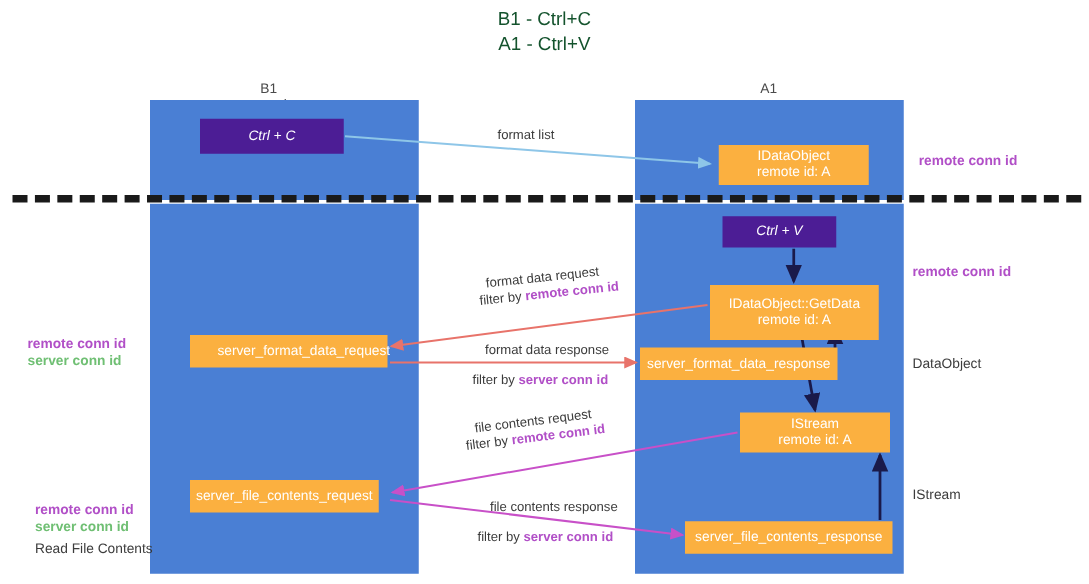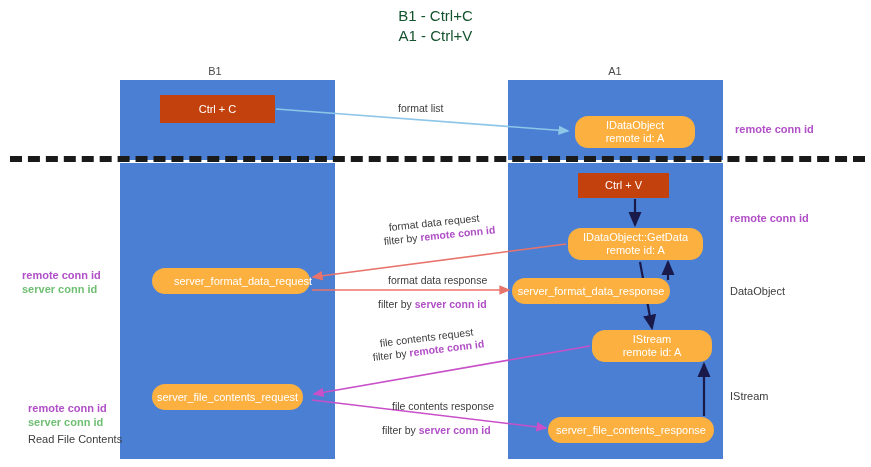--- a/index.html
+++ b/index.html
@@ -47,27 +47,27 @@
   .node{
     box-sizing:border-box;
     display:flex;align-items:center;justify-content:center;
     text-align:center;
     color:#ffffff;
     font-size:11px;
     line-height:13px;
     white-space:pre-line;
     padding:2px 4px;
   }
-  .green{background:#c2410c;}
-  .orange{background:#fbb040;border-radius:13px;}
+  .green{background:#4c1d95;font-style:italic;}
+  .orange{background:#fbb040;}
 
   #node-ctrl-c{left:160px;top:95px;width:115px;height:28px;}
   #node-idataobject{left:575px;top:116px;width:120px;height:32px;}
   #node-ctrl-v{left:578px;top:173px;width:91px;height:25px;}
-  #node-getdata{left:568px;top:228px;width:135px;height:32px;}
+  #node-getdata{left:568px;top:228px;width:135px;height:44px;}
   #node-server-format-req{left:152px;top:268px;width:158px;height:26px;padding-left:28px;}
   #node-server-format-resp{left:512px;top:278px;width:158px;height:26px;}
   #node-istream{left:592px;top:330px;width:120px;height:32px;}
   #node-server-file-req{left:152px;top:384px;width:151px;height:26px;}
   #node-server-file-resp{left:548px;top:417px;width:166px;height:26px;}
 
   
   .caption{font-size:11px;color:#3c3c3c;line-height:14px;margin-top:48px;}
   #cap-dataobject{left:730px;top:236px;}
   #cap-istream{left:730px;top:341px;}

